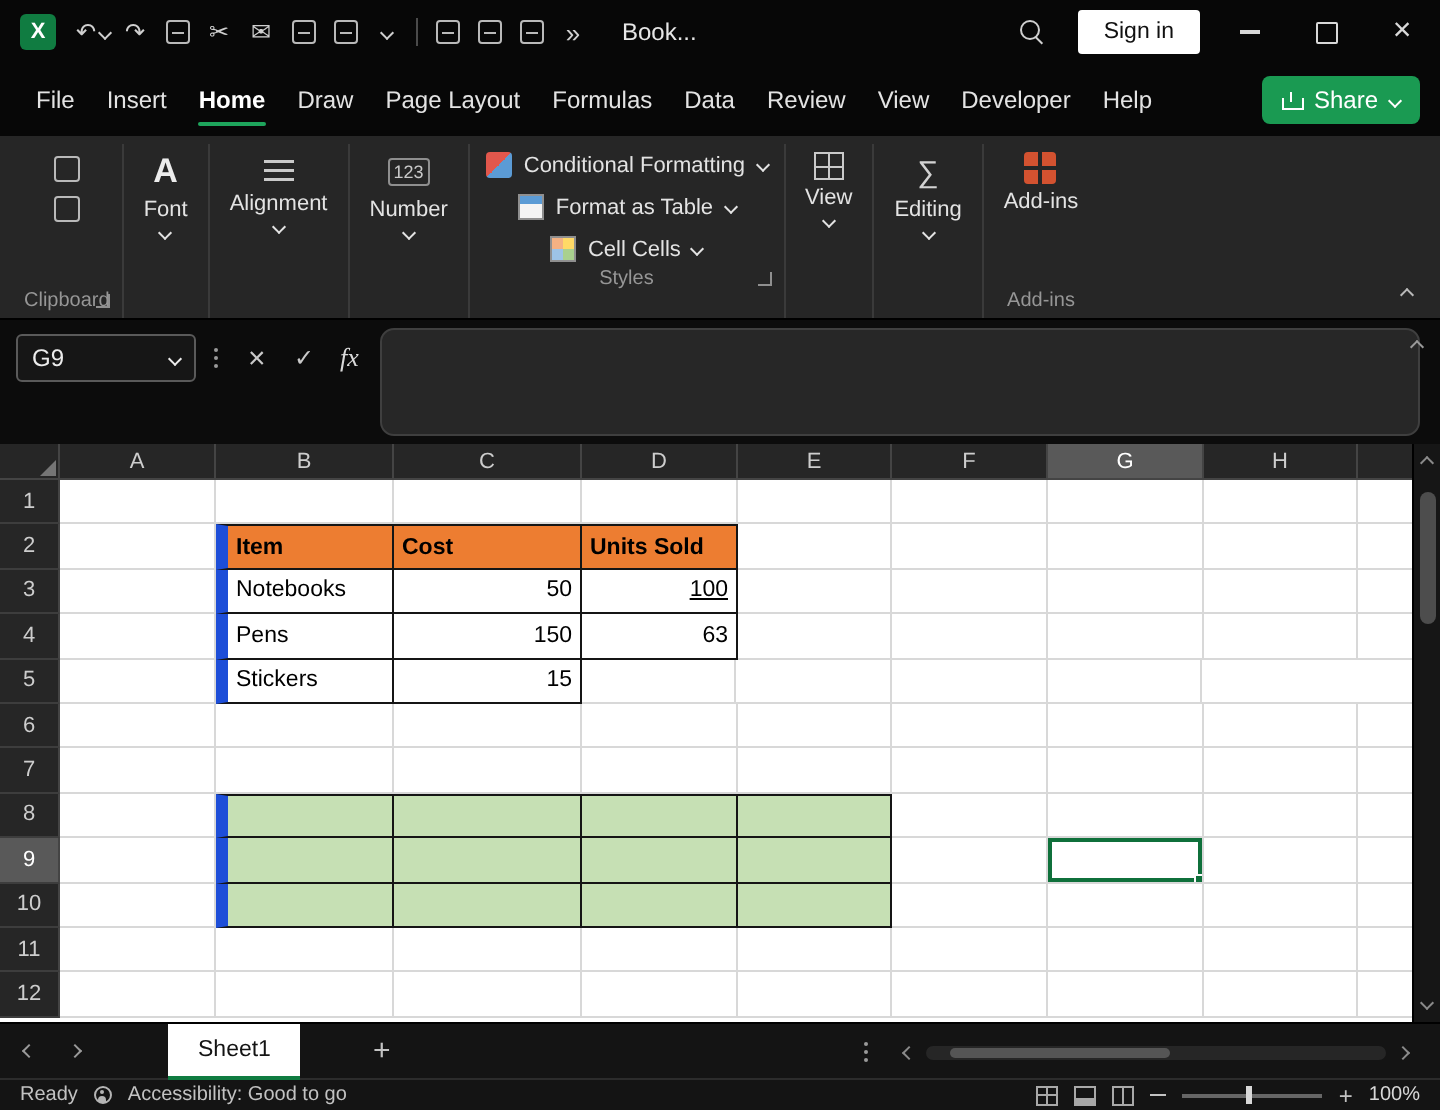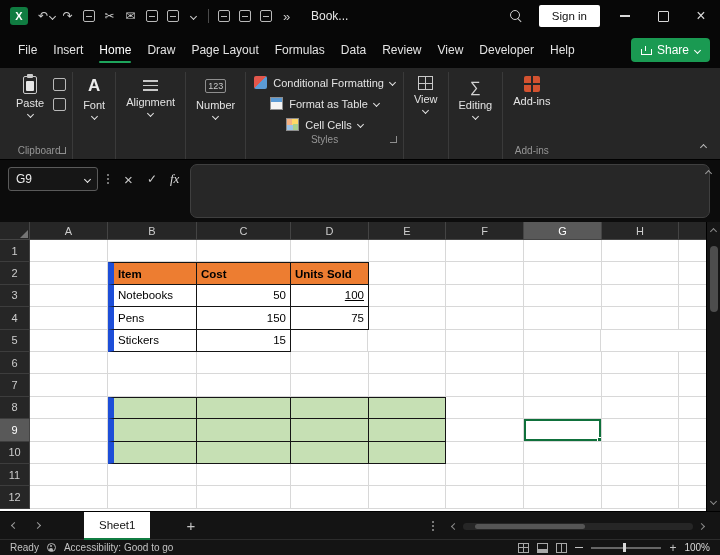--- a/index.html
+++ b/index.html
@@ -28,21 +28,21 @@
 .mag::after{content:"";position:absolute;left:8.5px;top:8.5px;width:5px;height:1.4px;background:#cfcfcf;transform:rotate(45deg);transform-origin:0 0}
 .signin{height:22px;background:#fff;color:#111;font-size:11.5px;border:none;padding:0 13px;border-radius:2px;font-family:inherit}
 .winctl{display:flex;height:32px;margin-left:6px}
 .wbtn{width:38px;display:flex;align-items:center;justify-content:center;color:#d8d8d8}
 .wmin::before{content:"";width:10px;height:1.3px;background:#d8d8d8}
 .wmax::before{content:"";width:9px;height:9px;border:1.2px solid #d8d8d8;border-radius:1px}
 .wclose::before{content:"×";font-size:16px}
 
 .menubar{height:36px;flex:0 0 36px;background:#070707;display:flex;align-items:center;padding:0 10px}
 .mitem{height:36px;display:flex;align-items:center;padding:0 8px;font-size:12px;color:#e3e3e3;position:relative;white-space:nowrap}
-.mitem.active{font-weight:normal;color:#fff}
+.mitem.active{font-weight:bold;color:#fff}
 .mitem.active::after{content:"";position:absolute;left:8px;right:8px;bottom:5px;height:2.5px;background:#1EA55C;border-radius:2px}
 .share{margin-left:auto;height:24px;background:#1A9A52;color:#fff;display:flex;align-items:center;gap:6px;padding:0 10px;border-radius:4px;font-size:12px}
 .shicon{width:10px;height:9px;position:relative}
 .shicon::before{content:"";position:absolute;left:0;bottom:0;width:9px;height:5px;border:1.2px solid #fff;border-top:none}
 .shicon::after{content:"";position:absolute;left:4px;top:0;width:1.4px;height:5px;background:#fff}
 
 .ribbon{height:92px;flex:0 0 92px;background:#262626;display:flex;padding:4px 6px 0;position:relative;border-bottom:1px solid #000}
 .rgroup{display:flex;flex-direction:column;align-items:center;padding:0 6px;position:relative}
 .rgroup+.rgroup{border-left:1px solid #3a3a3a}
 .rbody{flex:1;display:flex;align-items:flex-start;gap:5px;padding-top:2px}
@@ -196,25 +196,20 @@
     <span class="share">
       <span class="shicon"></span>
       <span>Share</span>
       <span class="chev"></span>
     </span>
   </div>
 
   <div class="ribbon">
     <div class="rgroup">
       <div class="rbody">
-        <div class="bigbtn">
-          <span class="clip-icon"></span>
-          <span>Paste</span>
-          <span class="chev"></span>
-        </div>
         <div class="sideicons">
           <span class="smico"></span>
           <span class="smico"></span>
         </div>
       </div>
       <div class="glabel">
         <span>Clipboard</span>
         <span class="launcher"></span>
       </div>
     </div>
@@ -367,21 +362,21 @@
             <div class="cell" style="width: 78px;"></div>
             <div class="cell" style="width: 78px;"></div>
             <div class="cell" style="width: 77px;"></div>
             <div class="cell stubc"></div>
           </div>
           <div class="grow">
             <div class="rh">4</div>
             <div class="cell" style="width: 78px;"></div>
             <div class="cell txt tb eL" style="width: 89px;">Pens</div>
             <div class="cell num tb" style="width: 94px;">150</div>
-            <div class="cell num tb" style="width: 78px;">75</div>
+            <div class="cell num tb" style="width: 78px;">63</div>
             <div class="cell" style="width: 77px;"></div>
             <div class="cell" style="width: 78px;"></div>
             <div class="cell" style="width: 78px;"></div>
             <div class="cell" style="width: 77px;"></div>
             <div class="cell stubc"></div>
           </div>
           <div class="grow">
             <div class="rh">5</div>
             <div class="cell" style="width: 78px;"></div>
             <div class="cell txt tb eL" style="width: 89px;">Stickers</div>

